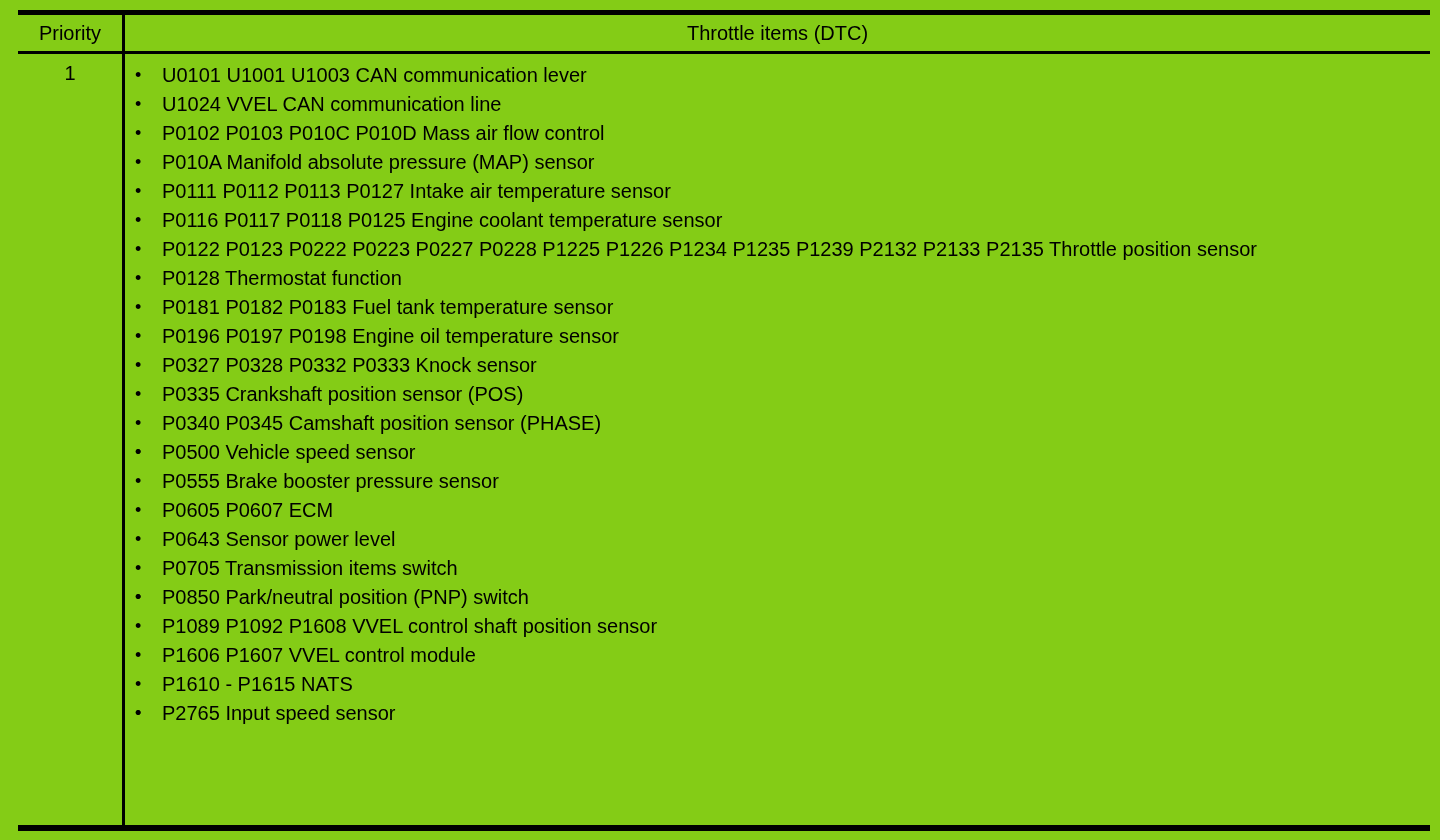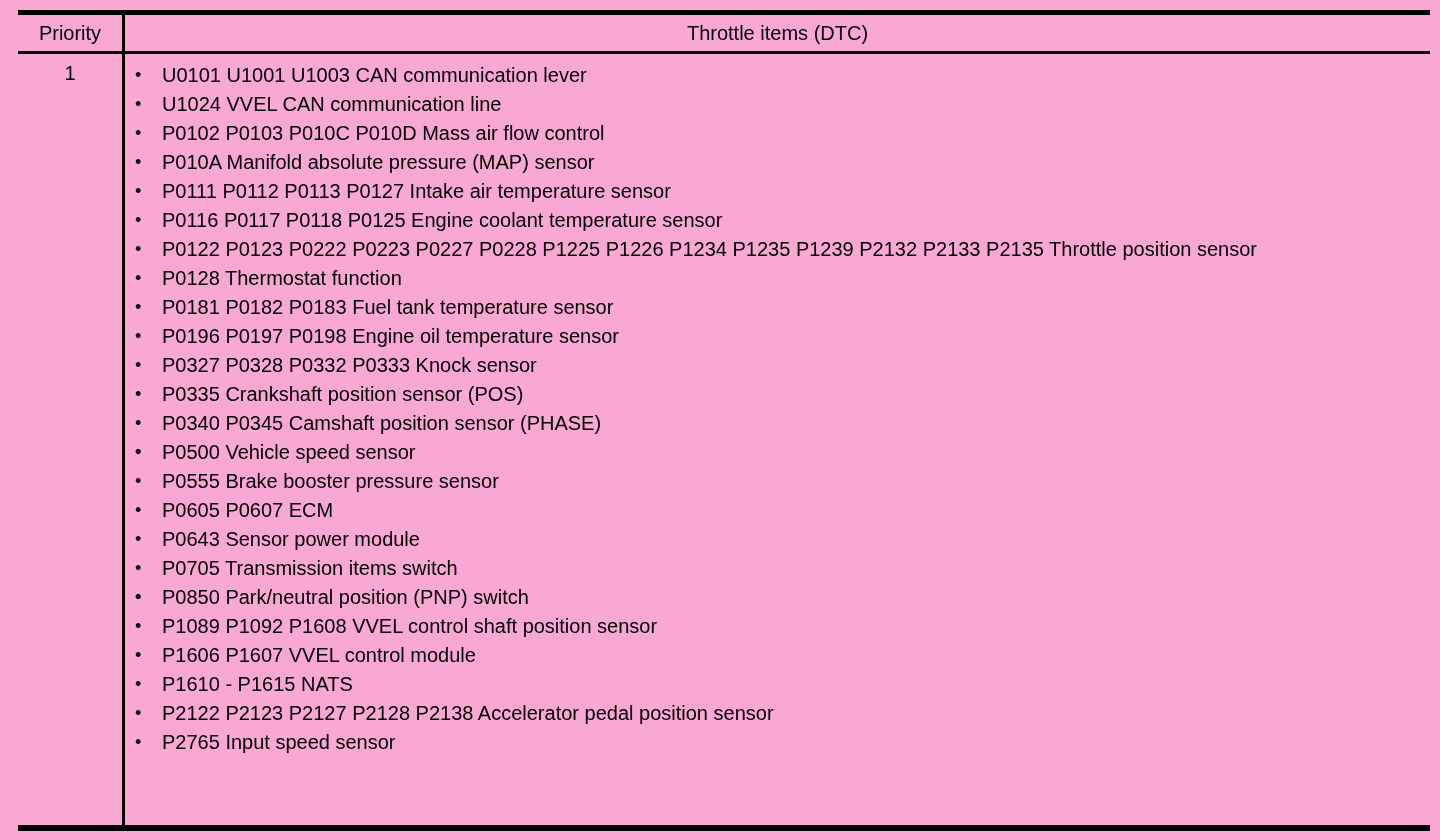--- a/index.html
+++ b/index.html
@@ -10,21 +10,21 @@
     height: 840px;
     font-family: "Liberation Sans", "DejaVu Sans", sans-serif;
     color: #000000;
     -webkit-font-smoothing: antialiased;
   }
   .page {
     position: relative;
     width: 1440px;
     height: 840px;
     overflow: hidden;
-    background: #f9a8d4;
+    background: #84cc16;
   }
   .dtc-table {
     position: absolute;
     left: 18px;
     top: 10px;
     width: 1412px;
     border-top: 5px solid #000;
     border-bottom: 6px solid #000;
   }
   .thead-row {
@@ -103,27 +103,27 @@
           <li><span class="bullet">•</span><span>P0128 Thermostat function</span></li>
           <li><span class="bullet">•</span><span>P0181 P0182 P0183 Fuel tank temperature sensor</span></li>
           <li><span class="bullet">•</span><span>P0196 P0197 P0198 Engine oil temperature sensor</span></li>
           <li><span class="bullet">•</span><span>P0327 P0328 P0332 P0333 Knock sensor</span></li>
           <li><span class="bullet">•</span><span>P0335 Crankshaft position sensor (POS)</span></li>
           <li><span class="bullet">•</span><span>P0340 P0345 Camshaft position sensor (PHASE)</span></li>
           <li><span class="bullet">•</span></li>
           <li><span class="bullet">•</span><span>P0500 Vehicle speed sensor</span></li>
           <li><span class="bullet">•</span><span>P0555 Brake booster pressure sensor</span></li>
           <li><span class="bullet">•</span><span>P0605 P0607 ECM</span></li>
-          <li><span class="bullet">•</span><span>P0643 Sensor power module</span></li>
+          <li><span class="bullet">•</span><span>P0643 Sensor power level</span></li>
           <li><span class="bullet">•</span><span>P0705 Transmission items switch</span></li>
           <li><span class="bullet">•</span></li>
           <li><span class="bullet">•</span><span>P0850 Park/neutral position (PNP) switch</span></li>
           <li><span class="bullet">•</span><span>P1089 P1092 P1608 VVEL control shaft position sensor</span></li>
           <li><span class="bullet">•</span><span>P1606 P1607 VVEL control module</span></li>
           <li><span class="bullet">•</span><span>P1610 - P1615 NATS</span></li>
-          <li><span class="bullet">•</span><span>P2122 P2123 P2127 P2128 P2138 Accelerator pedal position sensor</span></li>
+          <li><span class="bullet">•</span></li>
           <li><span class="bullet">•</span><span>P2765 Input speed sensor</span></li>
         </ul>
       </div>
     </div>
 
   </div>
 </div>
 
 </body></html>

